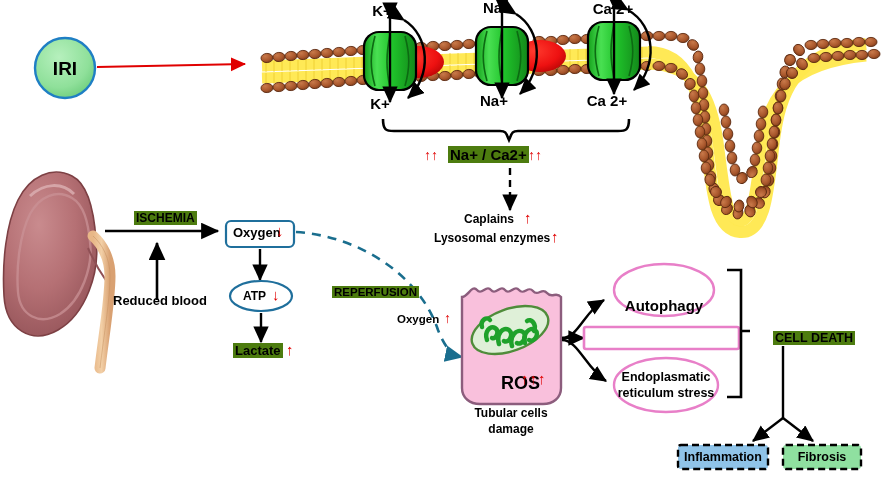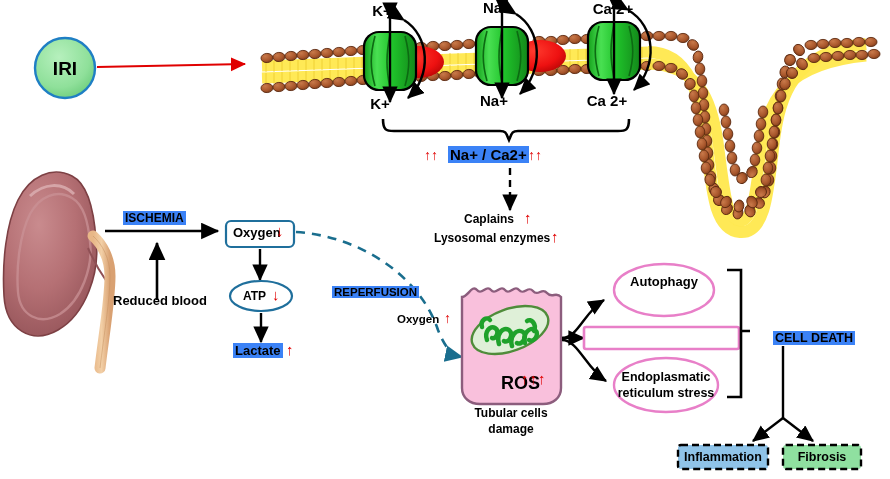--- a/index.html
+++ b/index.html
@@ -17,21 +17,21 @@
     position: absolute; left: 0; top: 0;
     width: 890px; height: 479px;
   }
   .lbl {
     position: absolute;
     font-weight: bold;
     color: #000;
     white-space: nowrap;
     line-height: 1.15;
   }
-  .hl { background: #3b82f6; padding: 0 2px; }
+  .hl { background: #4d7c0f; padding: 0 2px; }
   .red { color: #e00000; }
   .ctr { transform: translate(-50%, -50%); text-align: center; }
   #svgroot { position: absolute; left: 0; top: 0; }
 </style>
 </head>
 <body>
 
 <div id="canvas">
 
   <svg id="svgroot" width="890" height="479" viewBox="0 0 890 479">
@@ -422,21 +422,21 @@
   <div class="lbl" style="left:528px; top:147px; font-size:14px;">
     <span class="red">↑↑</span>
   </div>
 
   <div class="lbl" style="left:464px; top:213px; font-size:12px;">Caplains</div>
   <div class="lbl red" style="left:524px; top:209px; font-size:15px;">↑</div>
 
   <div class="lbl" style="left:434px; top:232px; font-size:12px;">Lysosomal enzymes</div>
   <div class="lbl red" style="left:551px; top:228px; font-size:15px;">↑</div>
 
-  <div class="lbl" style="left:123px; top:212px; font-size:12px;">
+  <div class="lbl" style="left:134px; top:212px; font-size:12px;">
     <span class="hl">ISCHEMIA</span>
   </div>
   <div class="lbl" style="left:113px; top:294px; font-size:13px;">Reduced blood</div>
 
   <div class="lbl" style="left:233px; top:226px; font-size:13px;">Oxygen</div>
   <div class="lbl red" style="left:276px; top:222px; font-size:15px;">↓</div>
 
   <div class="lbl" style="left:243px; top:290px; font-size:12px;">ATP</div>
   <div class="lbl red" style="left:272px; top:286px; font-size:15px;">↓</div>
 
@@ -450,21 +450,21 @@
   </div>
   <div class="lbl" style="left:397px; top:313px; font-size:11.5px;">Oxygen</div>
   <div class="lbl red" style="left:444px; top:310px; font-size:14px;">↑</div>
 
   <div class="lbl" style="left:489px; top:373px; font-size:18px;padding-left:12px;">ROS</div>
   <div class="lbl red" style="left:521px; top:370px; font-size:15px; letter-spacing:1px;">↑↑↑</div>
 
   <div class="lbl ctr" style="left:511px; top:414px; font-size:12px;">Tubular cells</div>
   <div class="lbl ctr" style="left:511px; top:430px; font-size:12px;">damage</div>
 
-  <div class="lbl ctr" style="left:664px; top:282px; font-size:13px;">Autophagy</div>
+  <div class="lbl ctr" style="left:664px; top:306px; font-size:15px;">Autophagy</div>
   <div class="lbl ctr" style="left:666px; top:377px; font-size:12.5px;">Endoplasmatic</div>
   <div class="lbl ctr" style="left:666px; top:393px; font-size:12.5px;">reticulum stress</div>
 
   <div class="lbl" style="left:750px; top:331px; font-size:12.5px;padding-left:23px;">
     <span class="hl">CELL DEATH</span>
   </div>
 
   <div class="lbl ctr" style="left:723px; top:457px; font-size:12.5px;">Inflammation</div>
   <div class="lbl ctr" style="left:822px; top:457px; font-size:12.5px;">Fibrosis</div>
 

